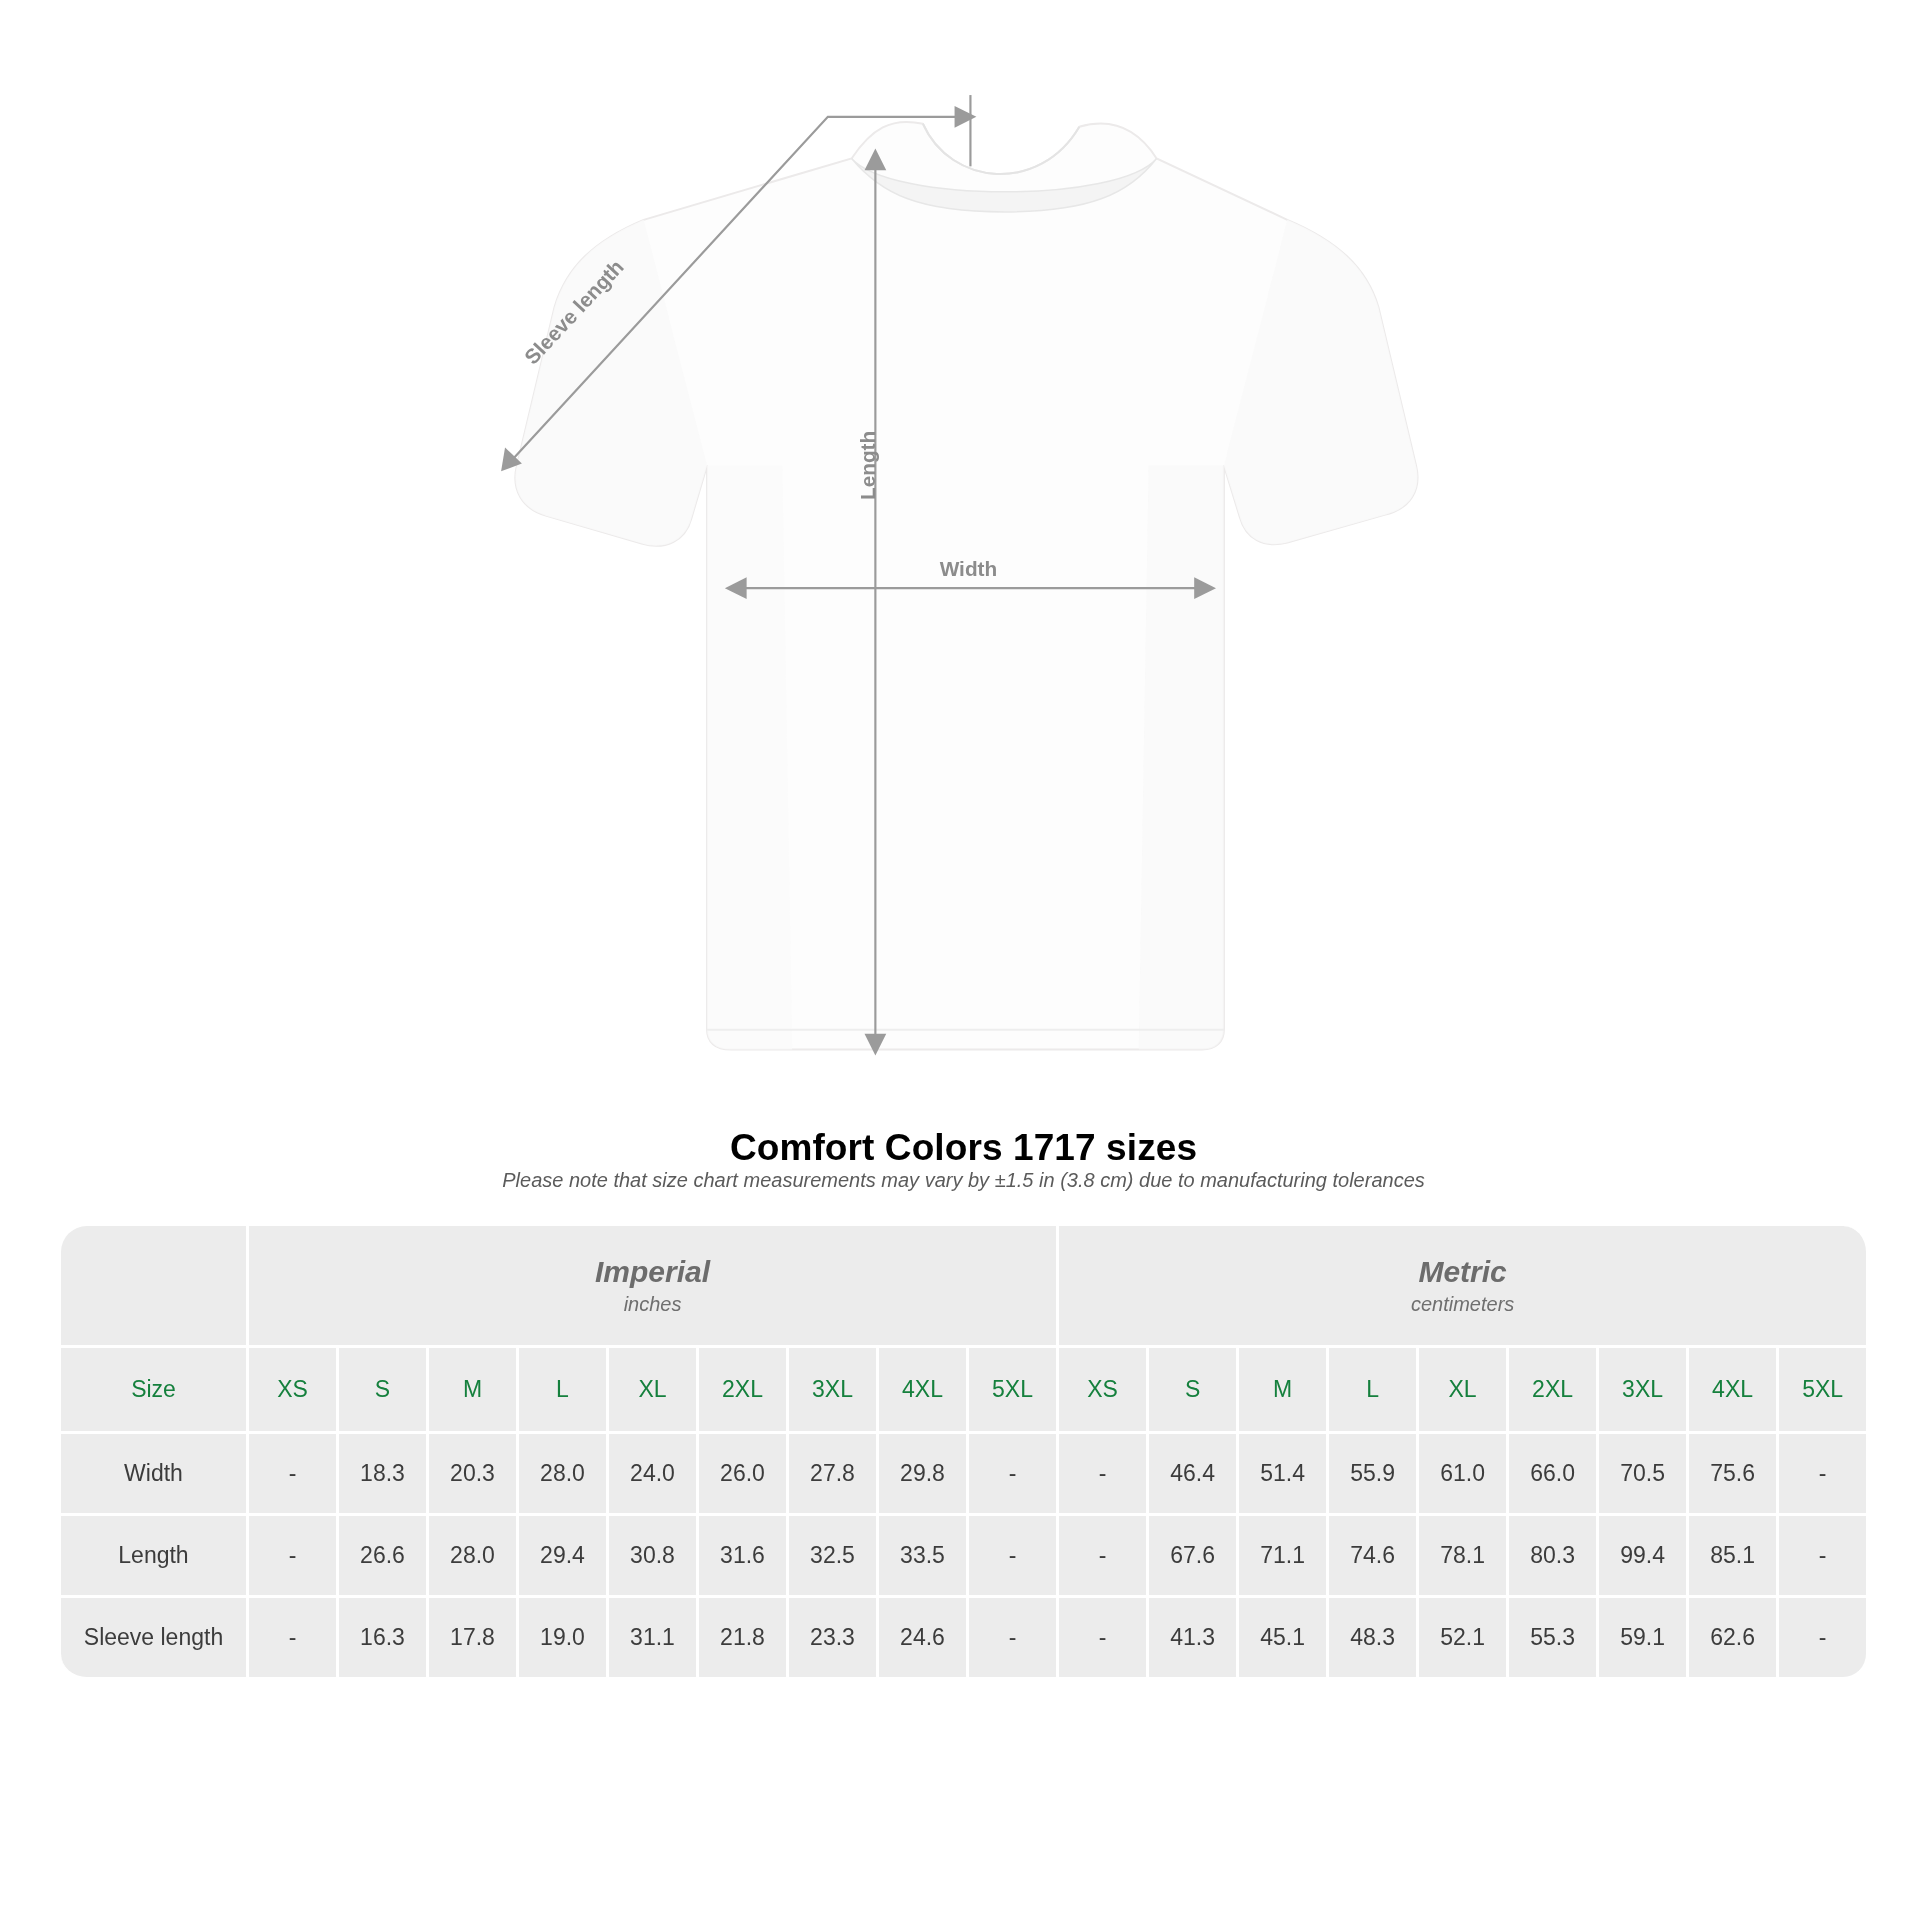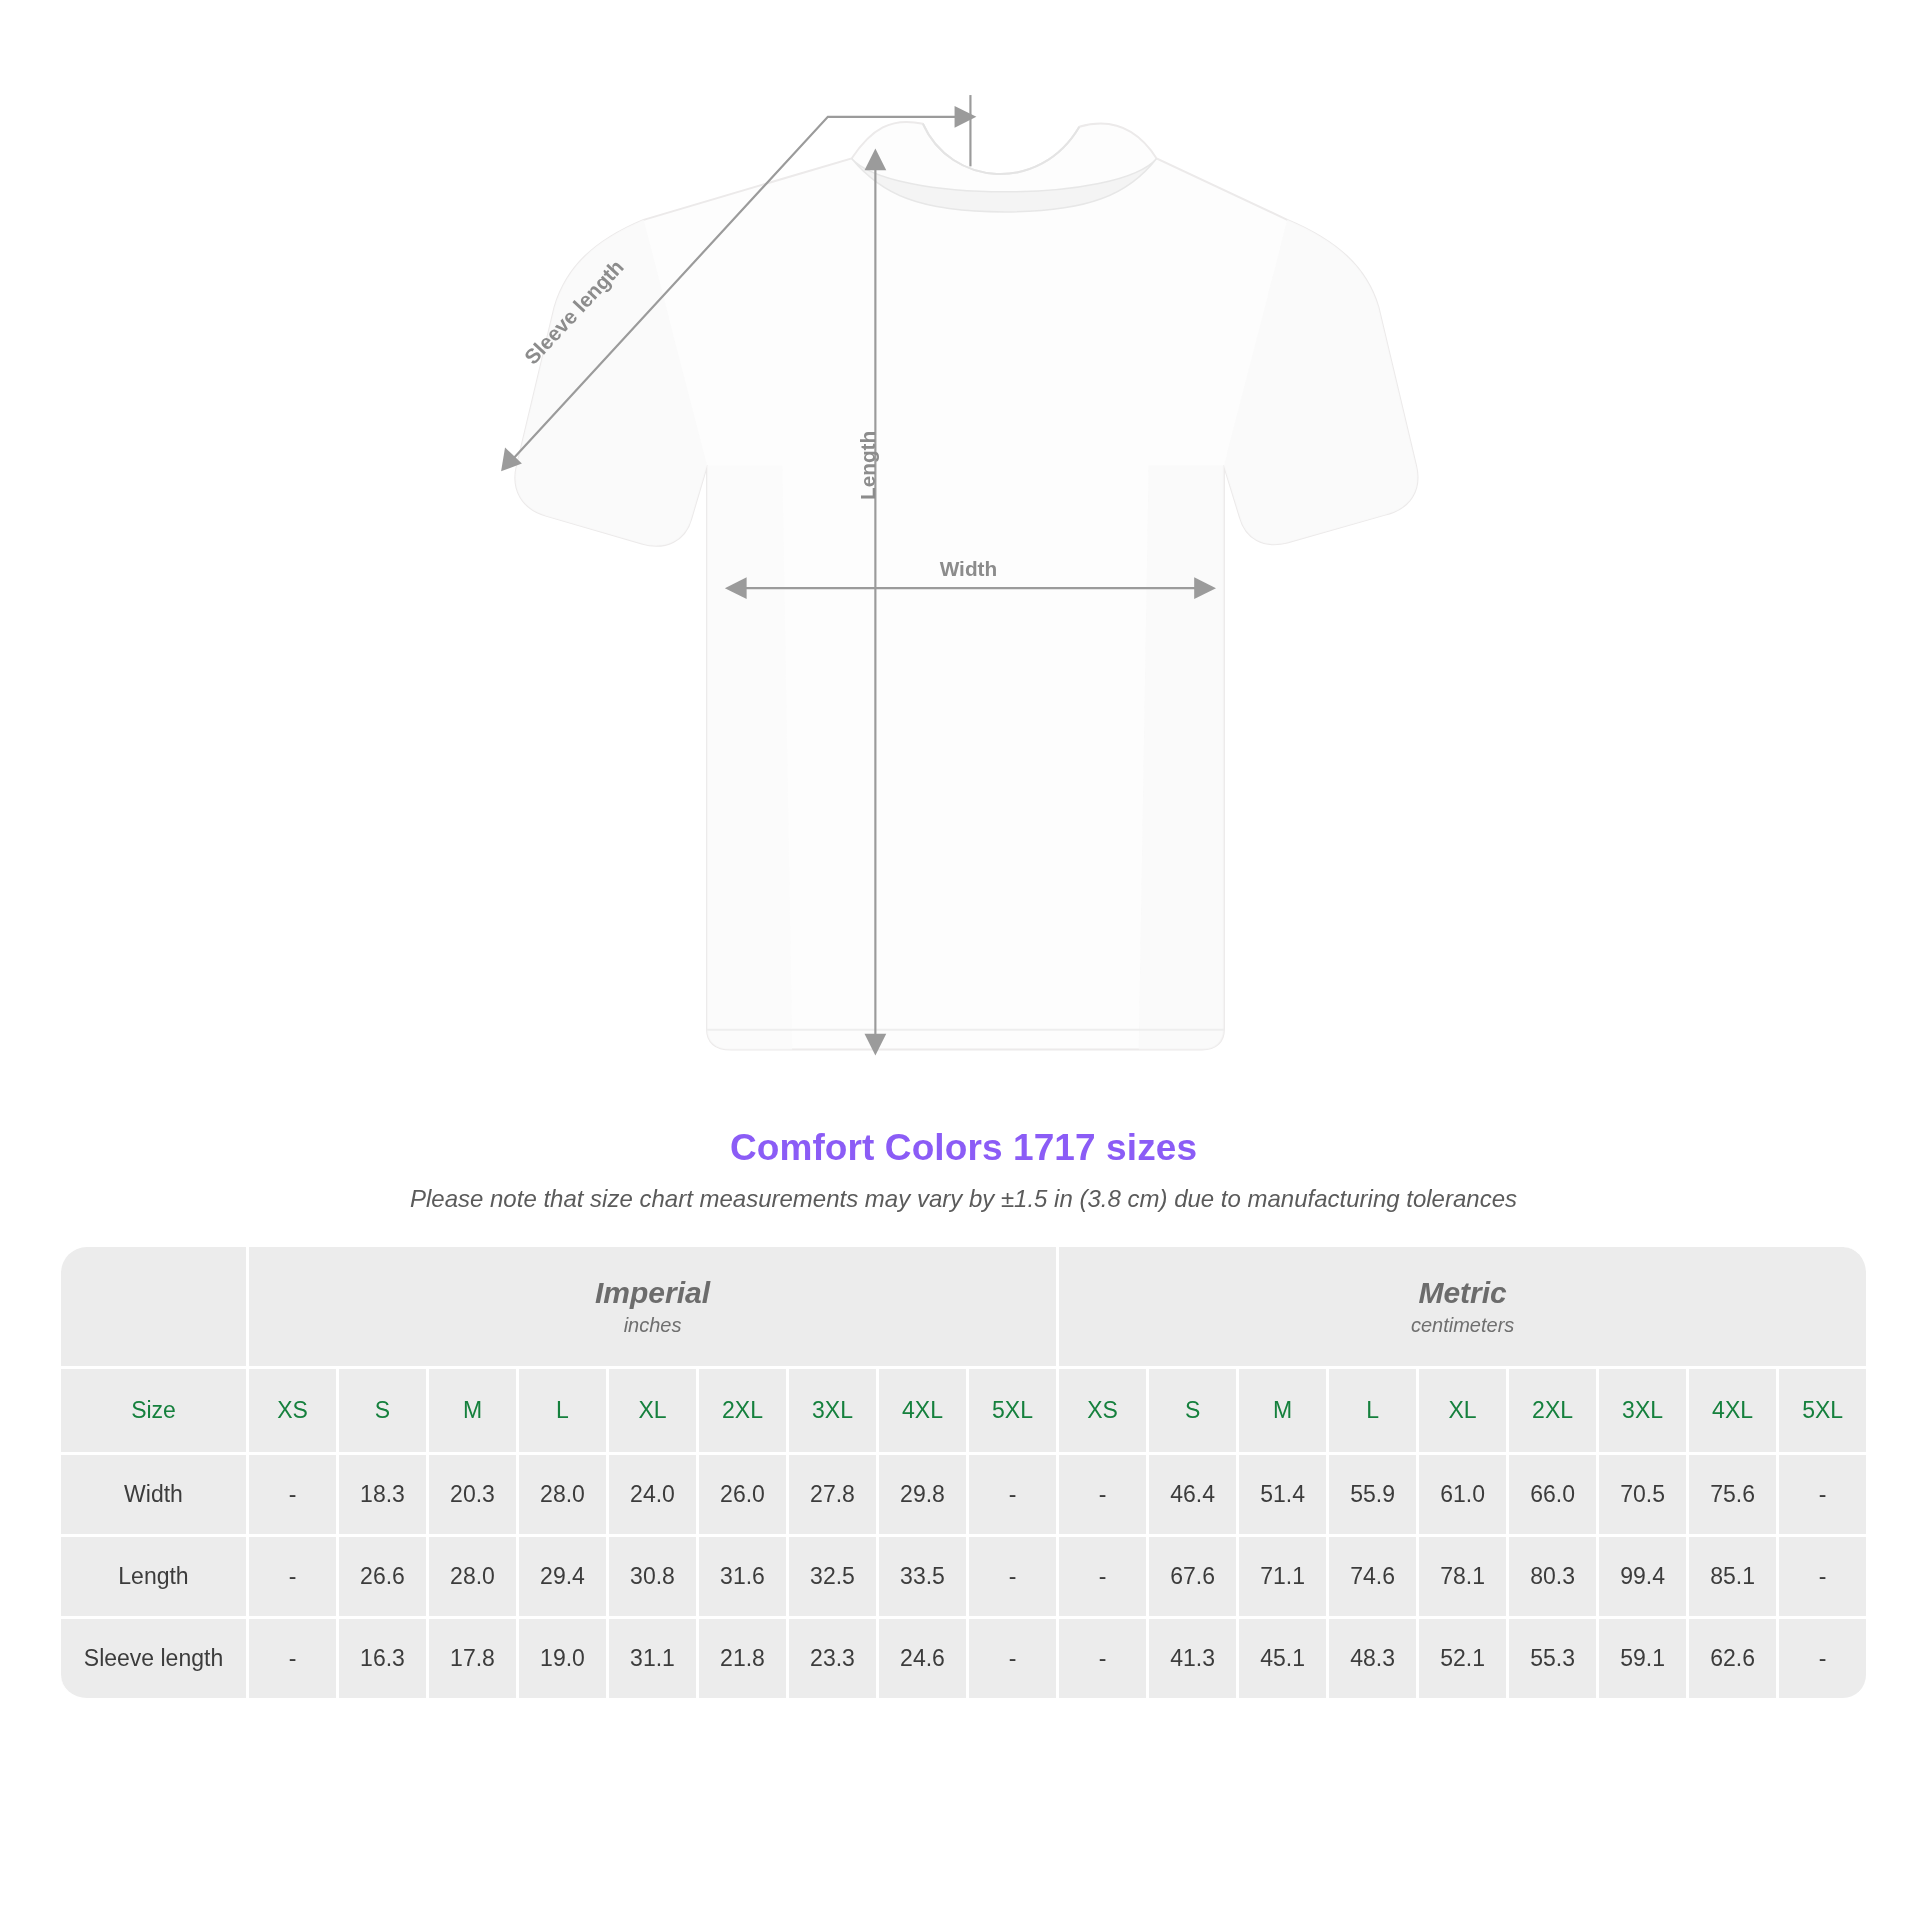--- a/index.html
+++ b/index.html
@@ -33,28 +33,27 @@
   }
 
   
   .title-block {
     text-align: center;
     margin-top: 18px;
   }
   .chart-title {
     font-size: 37px;
     font-weight: bold;
-    color: #8b5cf6;
+    color: #000000;
     letter-spacing: 0.1px;
   }
   .chart-note {
-    font-size: 24px;
+    font-size: 20px;
     font-style: italic;
     color: #5b5b5b;
-    margin-top: 16px;
   }
 
   
   .table-wrap {
     margin: 34px 61px 0 61px;
   }
   table.size-table {
     border-collapse: separate;
     border-spacing: 0;
     width: 1804px;

